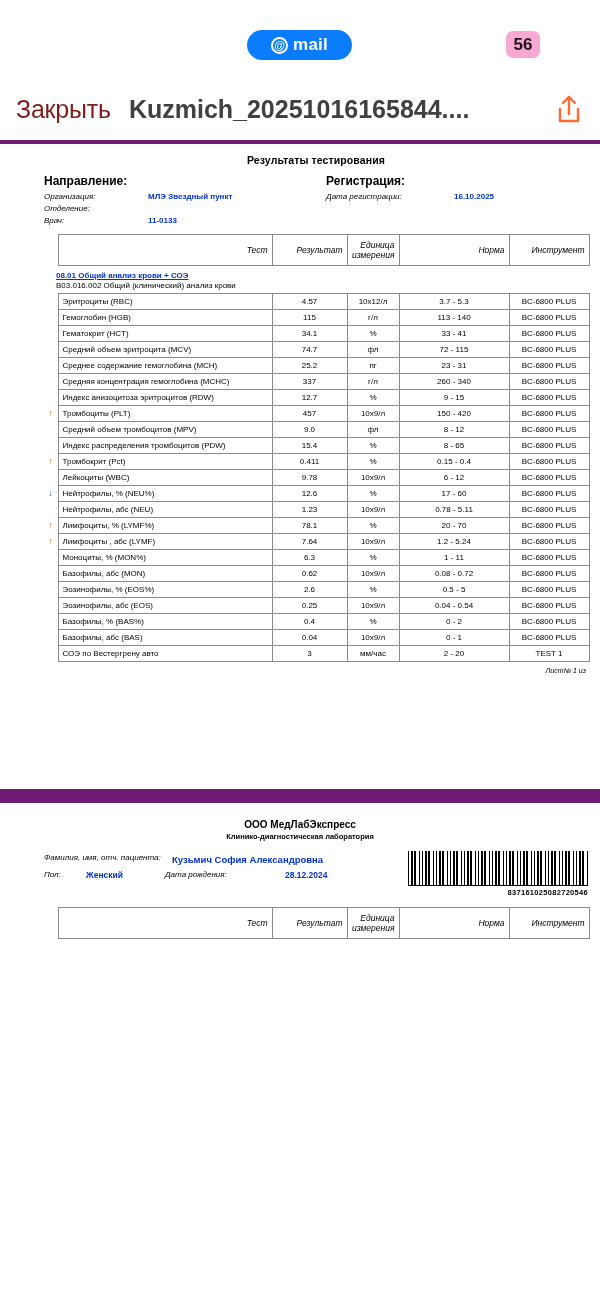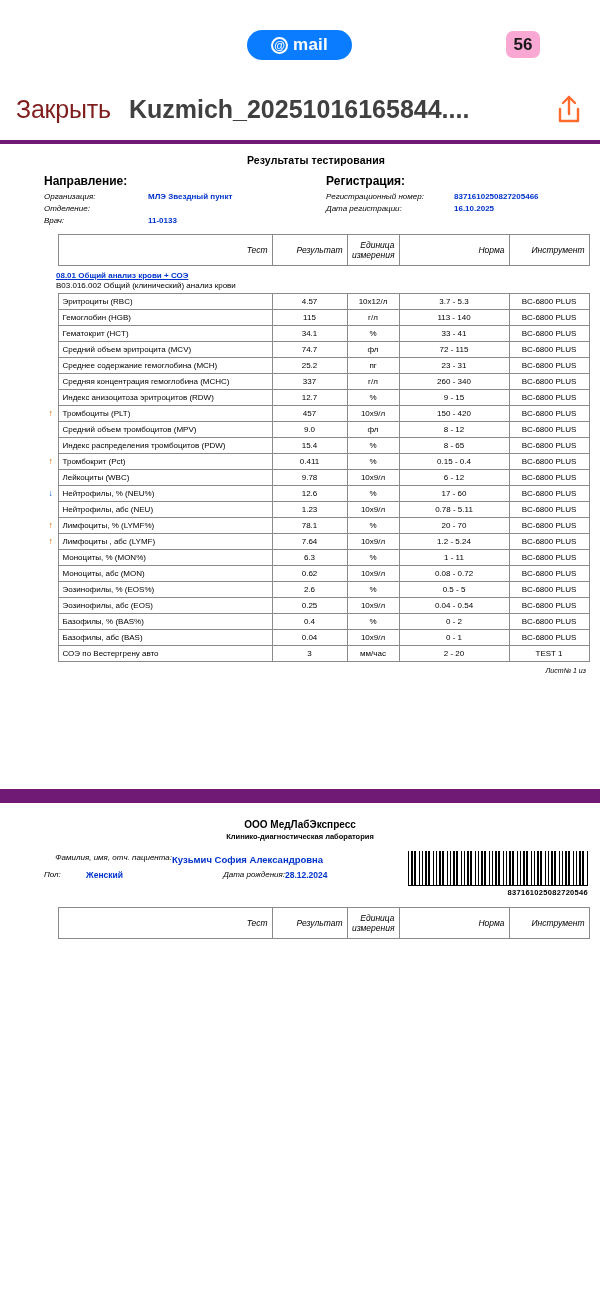--- a/index.html
+++ b/index.html
@@ -237,21 +237,21 @@
     margin-bottom: 10px;
   }
   .pat-wrap {
     display: flex;
     align-items: flex-start;
     padding: 0 12px 0 44px;
     margin-bottom: 10px;
   }
   .pat-left { flex: 1; font-size: 8px; line-height: 1.8; }
   .pat-row { display: flex; }
-  .pat-label { font-style: italic; width: 128px; flex: none; text-align: right; }
+  .pat-label { font-style: italic; width: 128px; flex: none; }
   .pat-label2 { font-style: italic; width: 42px; flex: none; }
   .pat-val { color: #0033cc; font-weight: bold; font-size: 9.5px; }
   .pat-val-sm { color: #0033cc; font-weight: bold; font-size: 8.5px; }
 
   .barcode-box {
     width: 180px;
     flex: none;
     text-align: center;
   }
   .barcode {
@@ -310,24 +310,20 @@
             <span class="meta-label">Отделение:</span>
             <span class="meta-val"></span>
           </div>
           <div class="meta-line">
             <span class="meta-label">Врач:</span>
             <span class="meta-val">11-0133</span>
           </div>
         </div>
         <div class="meta-col right">
           <div class="meta-head">Регистрация:</div>
-          <div class="meta-line">
-            <span class="meta-label">Регистрационный номер:</span>
-            <span class="meta-val">8371610250827205466</span>
-          </div>
           <div class="meta-line">
             <span class="meta-label">Дата регистрации:</span>
             <span class="meta-val">16.10.2025</span>
           </div>
         </div>
       </div>
 
       <table class="res">
         <colgroup>
           <col class="col-flag">
@@ -485,21 +481,21 @@
             <tr>
               <td class="flagcell"></td>
               <td class="test">Моноциты, % (MON%)</td>
               <td class="num">6.3</td>
               <td class="unit">%</td>
               <td class="norm">1 - 11</td>
               <td class="instr">BC-6800 PLUS</td>
             </tr>
             <tr>
               <td class="flagcell"></td>
-              <td class="test">Моноциты, абс (MON)</td>
+              <td class="test">Базофилы, абс (MON)</td>
               <td class="num">0.62</td>
               <td class="unit">10x9/л</td>
               <td class="norm">0.08 - 0.72</td>
               <td class="instr">BC-6800 PLUS</td>
             </tr>
             <tr>
               <td class="flagcell"></td>
               <td class="test">Эозинофилы, % (EOS%)</td>
               <td class="num">2.6</td>
               <td class="unit">%</td>

